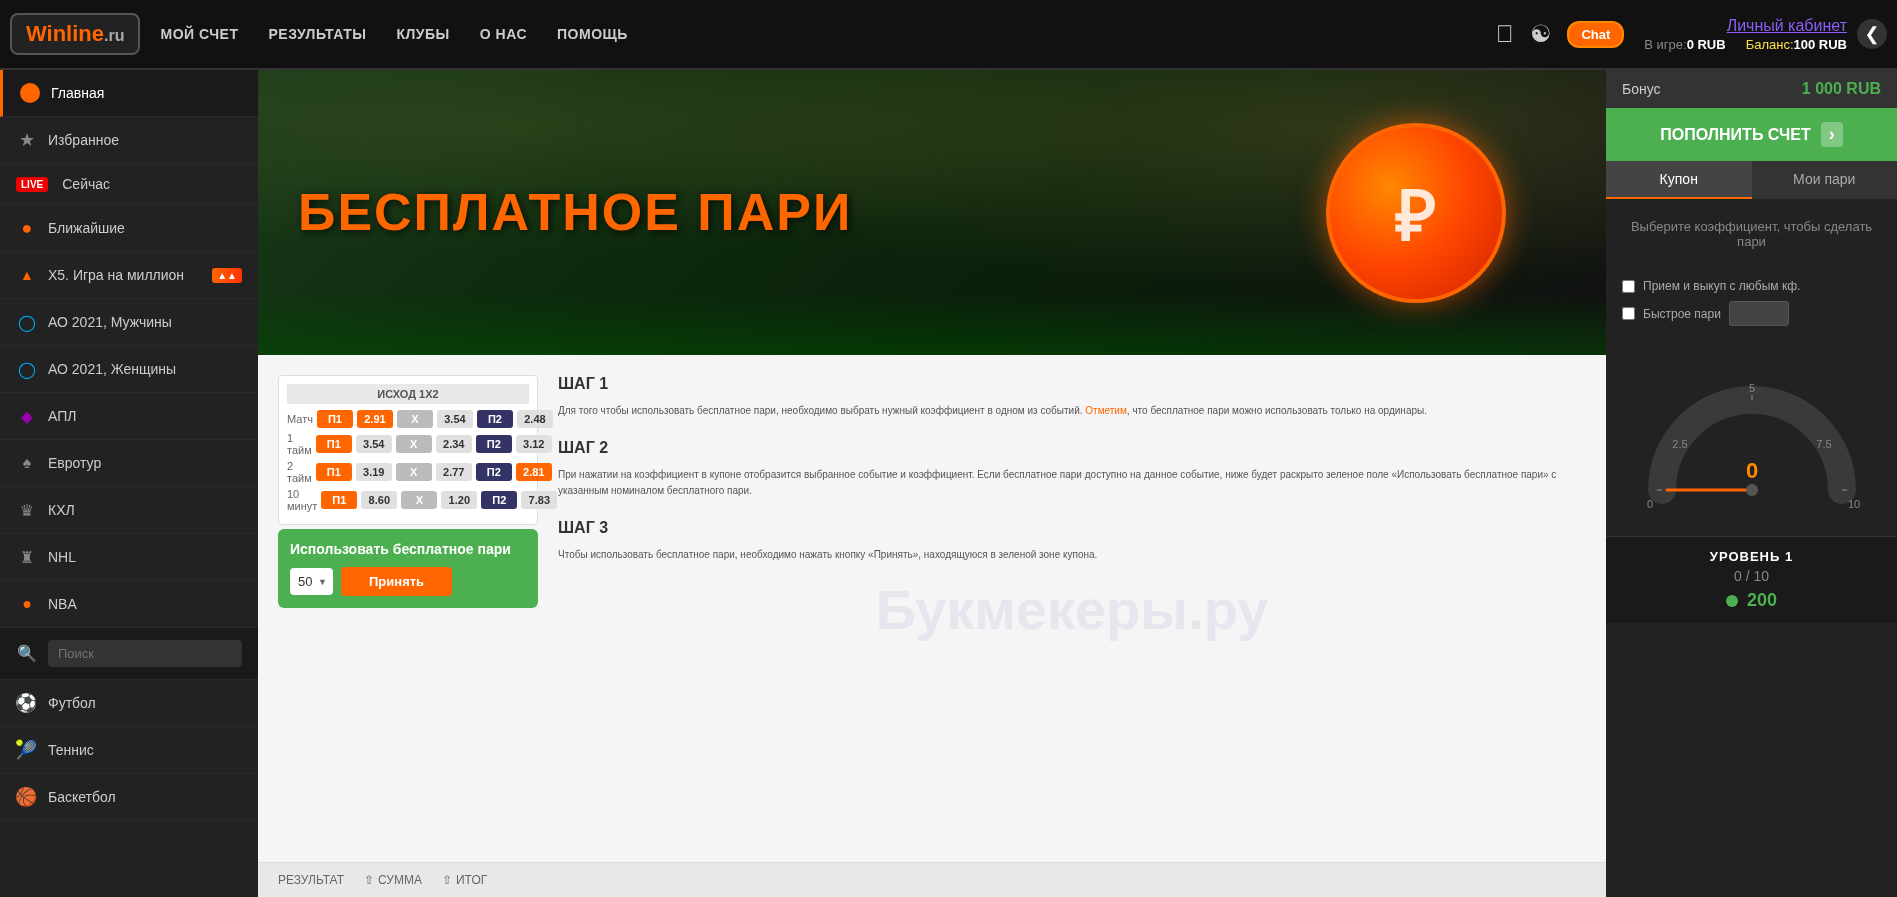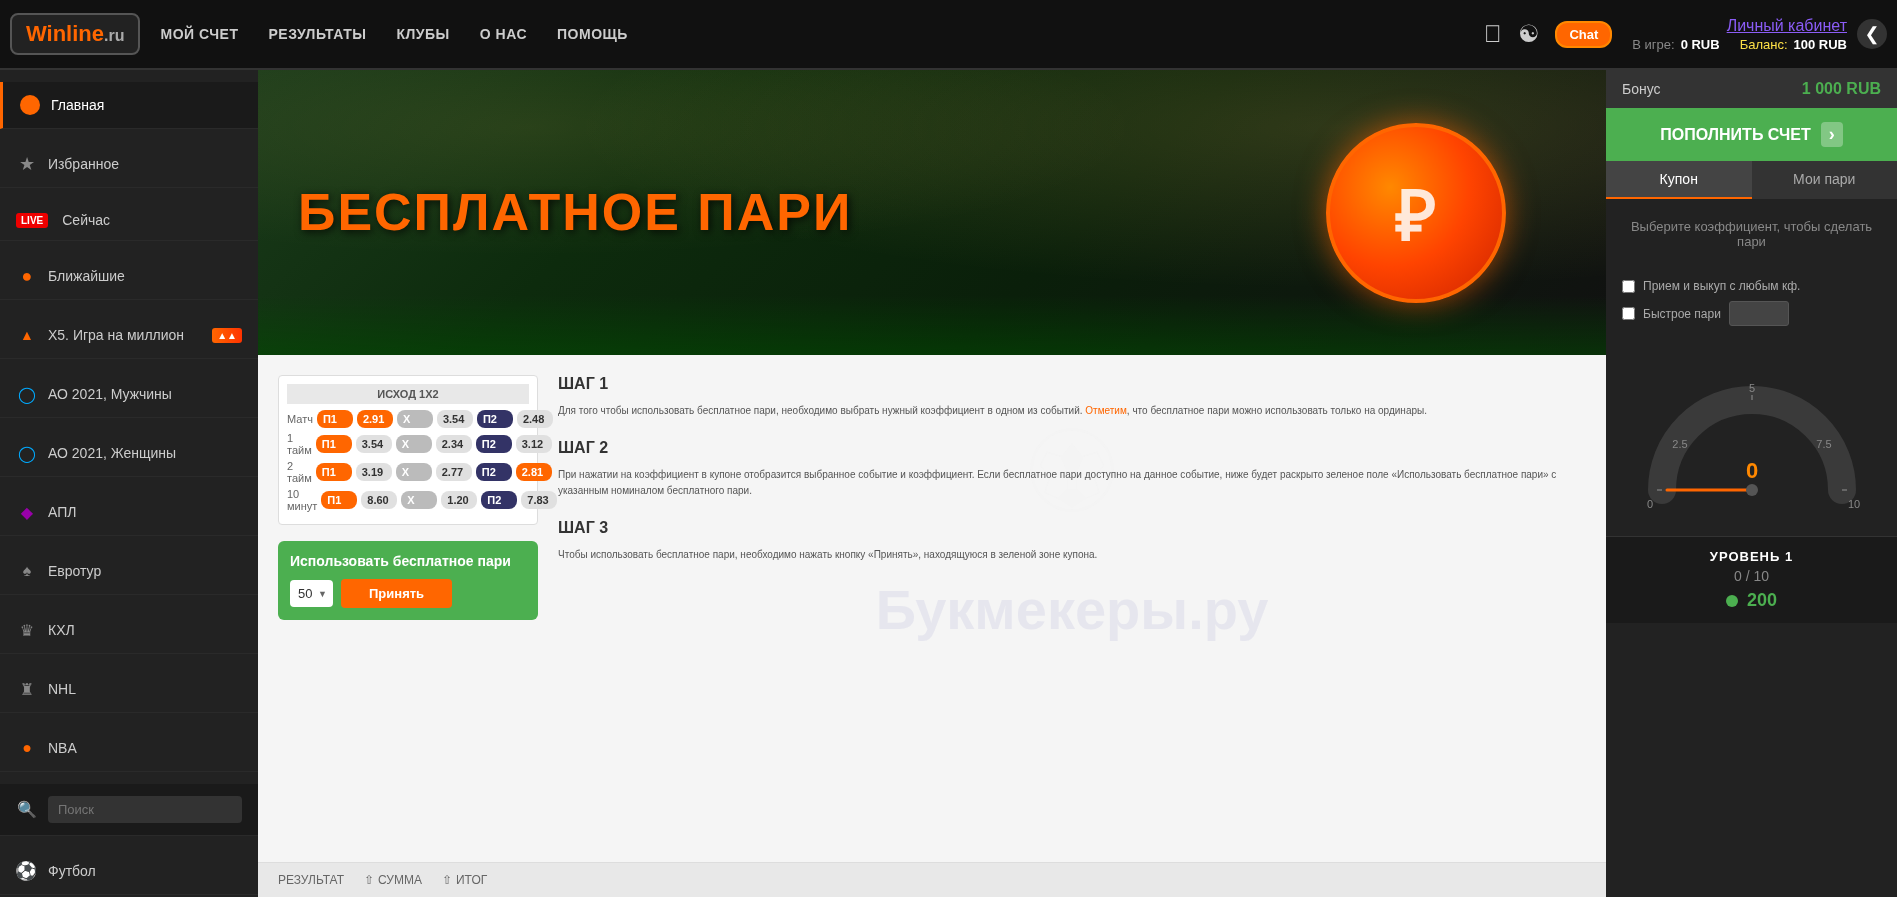--- a/index.html
+++ b/index.html
@@ -70,21 +70,21 @@
     .in-game-label { color: #888; }
     .balance-label { color: #fde047; text-align: center; }
     .in-game-value { color: #fff; font-weight: bold; }
     .balance-value { color: #fff; font-weight: bold; }
     .header-right-section {
       display: flex;
       align-items: center;
       gap: 10px;
     }
     .account-rows { display: flex; gap: 20px; align-items: center; }
-    .account-row { display: flex; gap: 6px; font-size: 13px; }
+    .account-row { display: flex; font-size: 13px; }
     .chevron-btn {
       background: #333;
       border: none;
       color: #fff;
       width: 30px;
       height: 30px;
       border-radius: 50%;
       font-size: 18px;
       cursor: pointer;
       display: flex; align-items: center; justify-content: center;
@@ -107,21 +107,20 @@
     }
     .sidebar-item {
       display: flex;
       align-items: center;
       padding: 12px 16px;
       cursor: pointer;
       border-bottom: 1px solid #2a2a2a;
       font-size: 14px;
       color: #ccc;
       gap: 10px;
-      margin-top: 12px;
     }
     .sidebar-item.active { background: #1a1a1a; border-left: 3px solid #ff6600; color: #fff; }
     .sidebar-item .icon {
       width: 22px;
       height: 22px;
       display: flex;
       align-items: center;
       justify-content: center;
       flex-shrink: 0;
     }
@@ -244,21 +243,21 @@
     .right-panel {
       flex: 1;
     }
 
     
     .odds-table {
       background: #fff;
       border: 1px solid #ddd;
       border-radius: 4px;
       padding: 8px;
-      margin-bottom: 16px;
+      margin-bottom: 4px;
       font-size: 11px;
     }
     .odds-table-header {
       text-align: center;
       background: #e8e8e8;
       padding: 4px;
       margin-bottom: 6px;
       font-weight: bold;
       color: #555;
     }
@@ -266,24 +265,25 @@
       display: flex;
       align-items: center;
       gap: 4px;
       margin-bottom: 4px;
       font-size: 11px;
       color: #444;
     }
     .odds-row-label { width: 40px; color: #666; }
     .odds-cell {
       padding: 3px 6px;
-      border-radius: 8px;
+      border-radius: 3px;
       font-weight: bold;
       font-size: 11px;
       min-width: 36px;
+      text-align: center;
     }
     .odds-cell.orange { background: #ff6600; color: #fff; }
     .odds-cell.gray { background: #bbb; color: #fff; }
     .odds-cell.blue { background: #336; color: #fff; }
     .odds-cell.plain { background: #e0e0e0; color: #333; }
 
     
     .watermark-area {
       position: relative;
       overflow: hidden;

